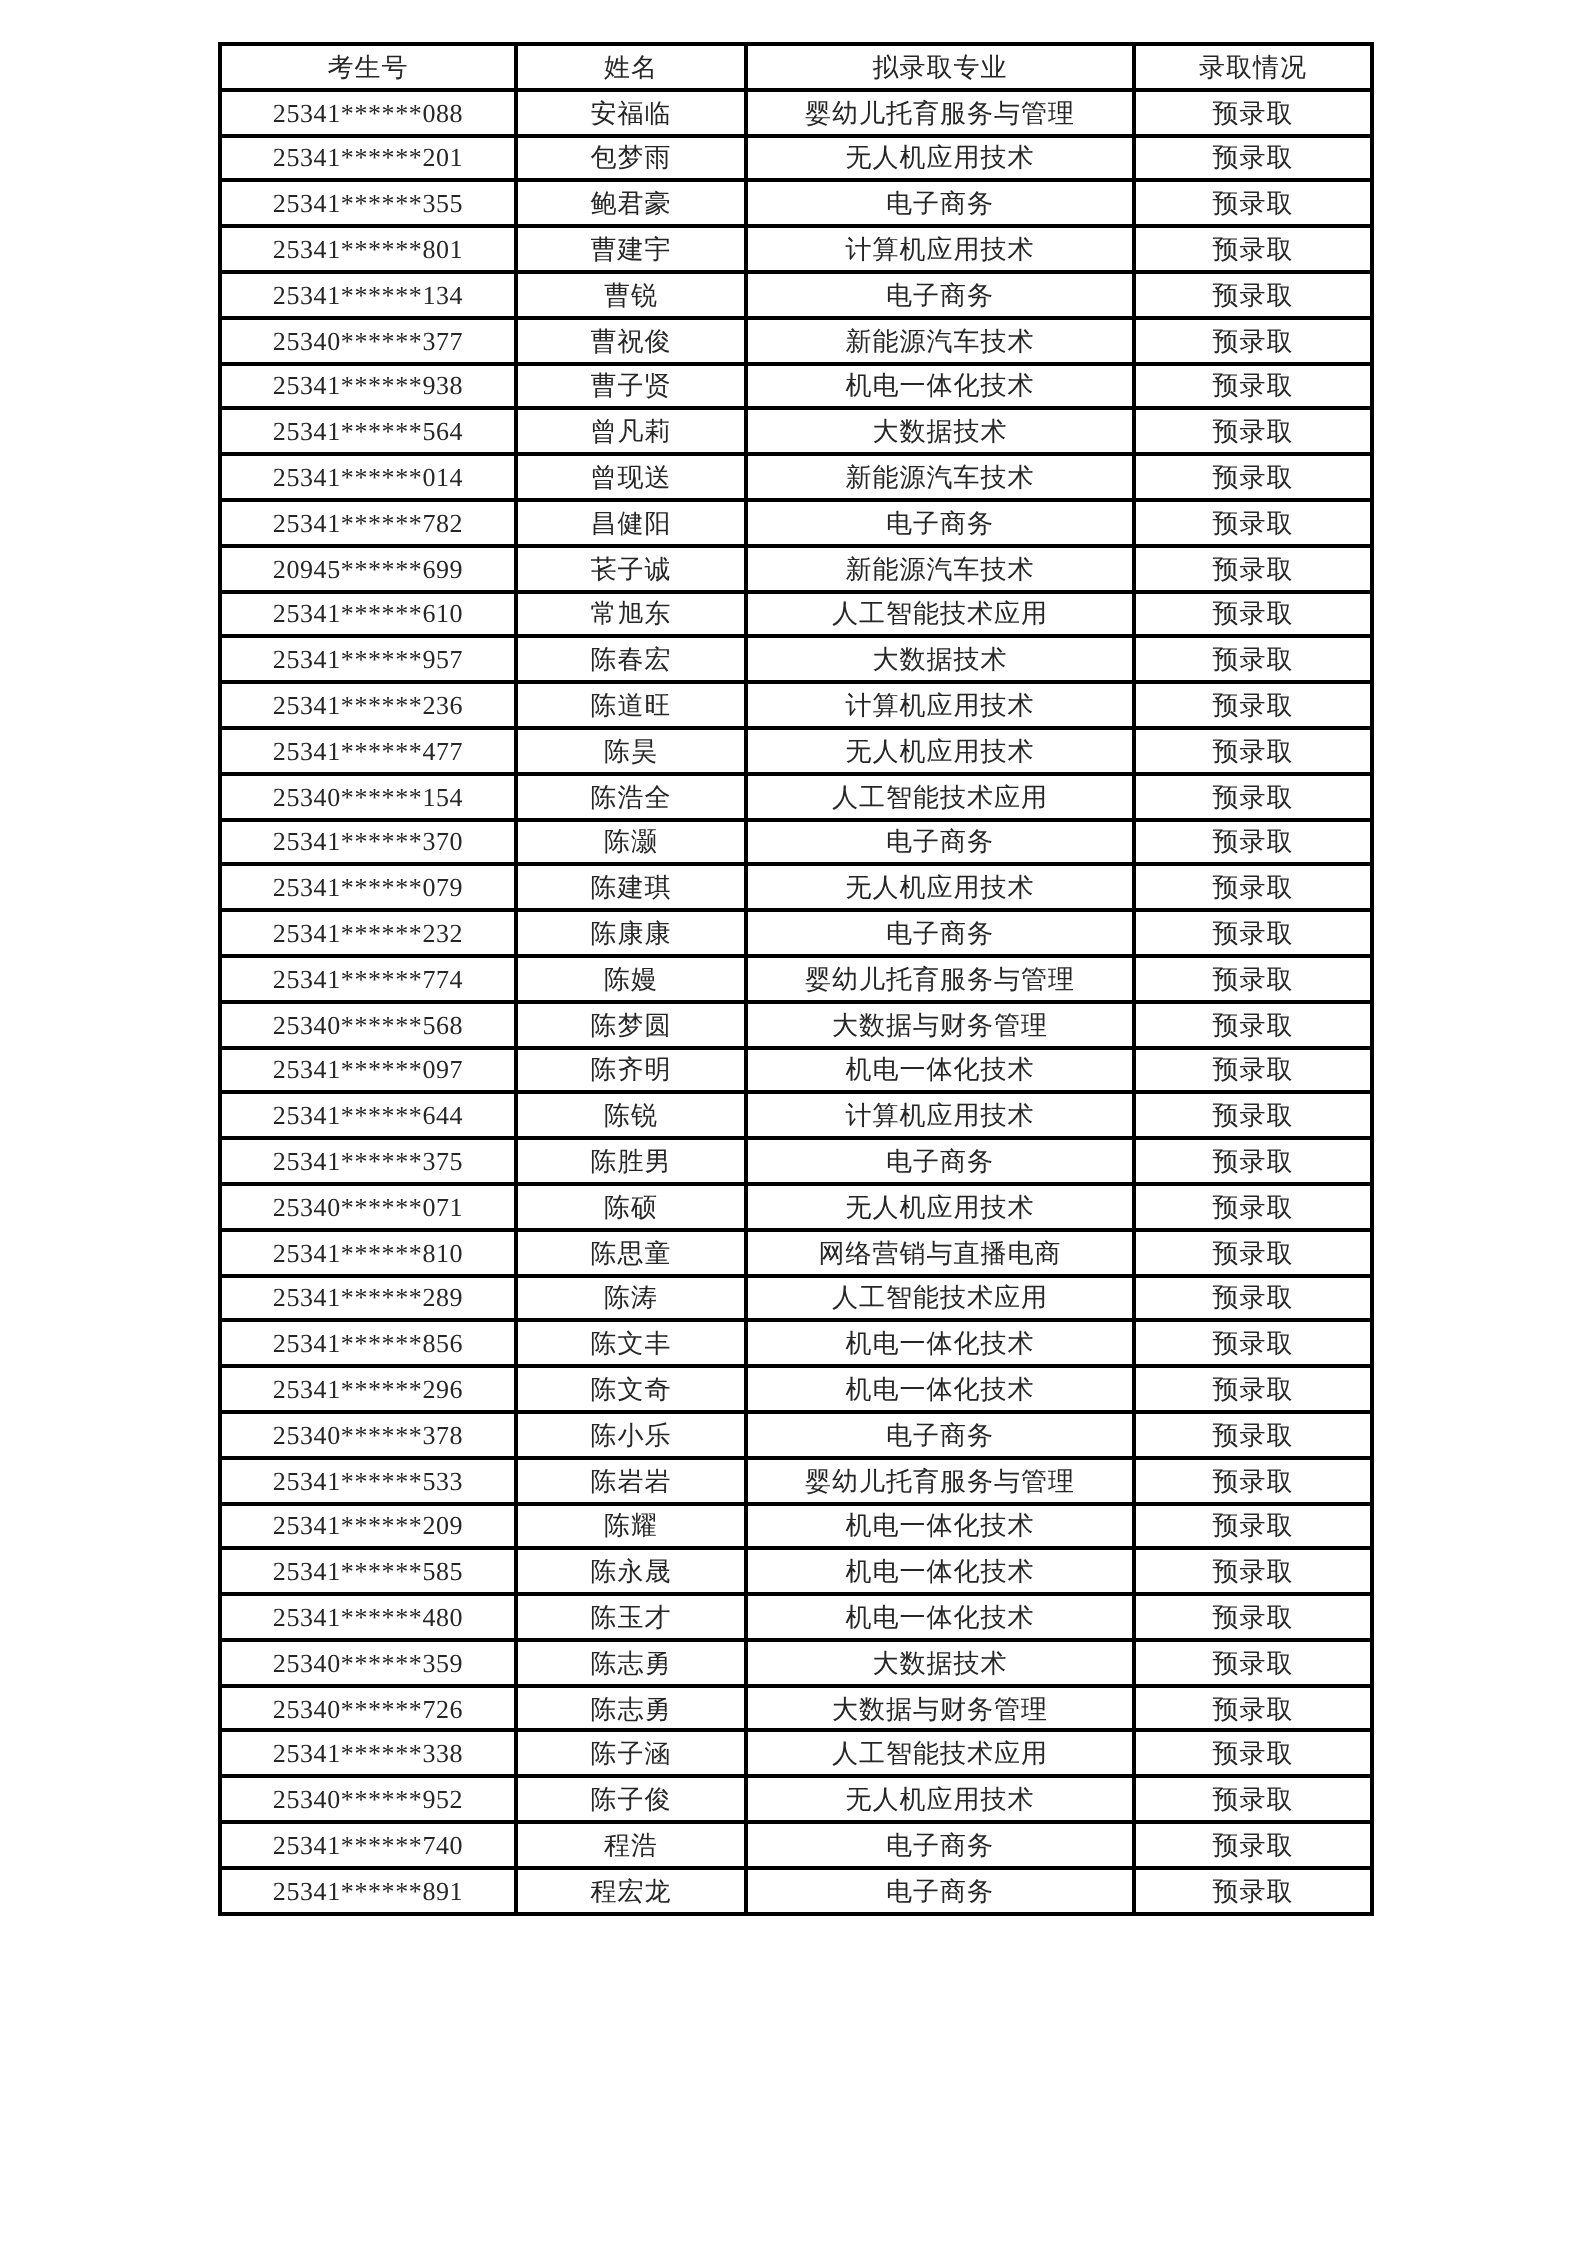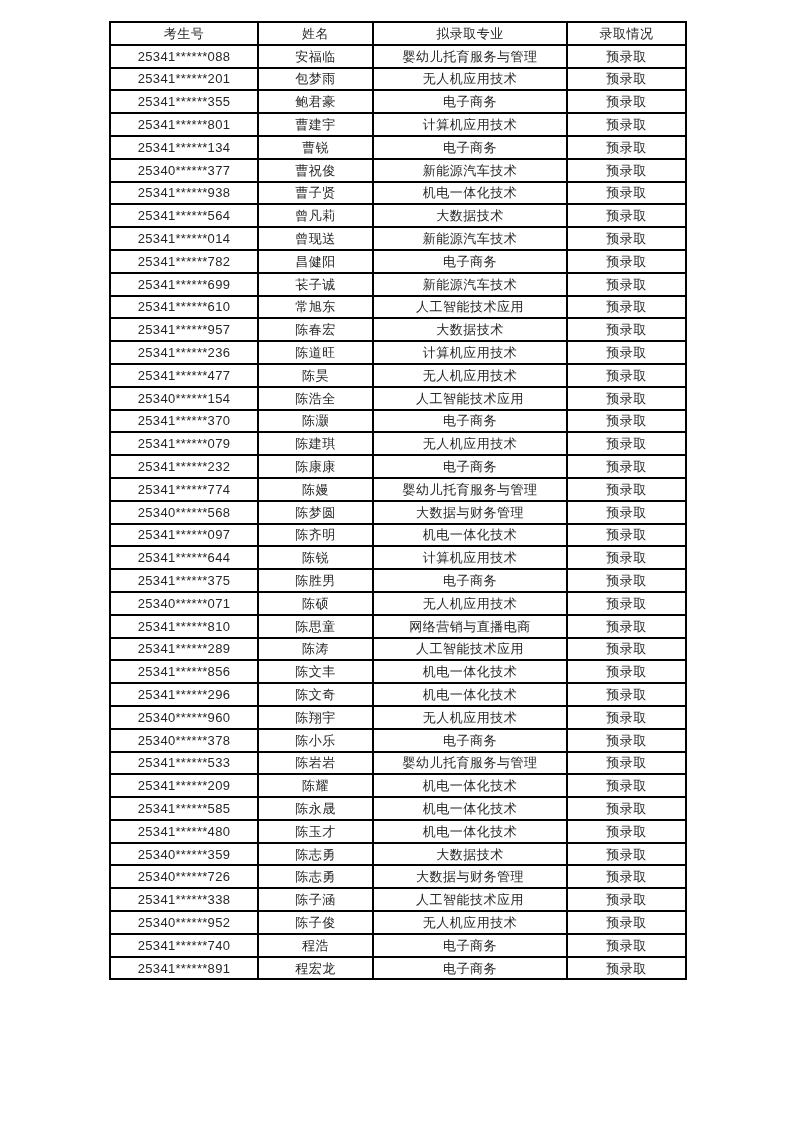--- a/index.html
+++ b/index.html
@@ -6,21 +6,21 @@
     margin: 0;
     padding: 0;
     background: #ffffff;
   }
   .page {
     position: relative;
     width: 794px;
     height: 1122px;
     background: #ffffff;
     overflow: hidden;
-    font-family: Liberation Sans, sans-serif;
+    font-family: Liberation Serif, serif;
     color: #262626;
   }
   table.roster {
     position: absolute;
     top: 21px;
     left: 109px;
     width: 576px;
     border-collapse: collapse;
     table-layout: fixed;
   }
@@ -120,21 +120,21 @@
           <td>新能源汽车技术</td>
           <td>预录取</td>
         </tr>
         <tr>
           <td class="num">25341******782</td>
           <td>昌健阳</td>
           <td>电子商务</td>
           <td>预录取</td>
         </tr>
         <tr>
-          <td class="num">25341******699</td>
+          <td class="num">20945******699</td>
           <td>苌子诚</td>
           <td>新能源汽车技术</td>
           <td>预录取</td>
         </tr>
         <tr>
           <td class="num">25341******610</td>
           <td>常旭东</td>
           <td>人工智能技术应用</td>
           <td>预录取</td>
         </tr>
@@ -231,26 +231,20 @@
         <tr>
           <td class="num">25341******856</td>
           <td>陈文丰</td>
           <td>机电一体化技术</td>
           <td>预录取</td>
         </tr>
         <tr>
           <td class="num">25341******296</td>
           <td>陈文奇</td>
           <td>机电一体化技术</td>
-          <td>预录取</td>
-        </tr>
-        <tr>
-          <td class="num">25340******960</td>
-          <td>陈翔宇</td>
-          <td>无人机应用技术</td>
           <td>预录取</td>
         </tr>
         <tr>
           <td class="num">25340******378</td>
           <td>陈小乐</td>
           <td>电子商务</td>
           <td>预录取</td>
         </tr>
         <tr>
           <td class="num">25341******533</td>

